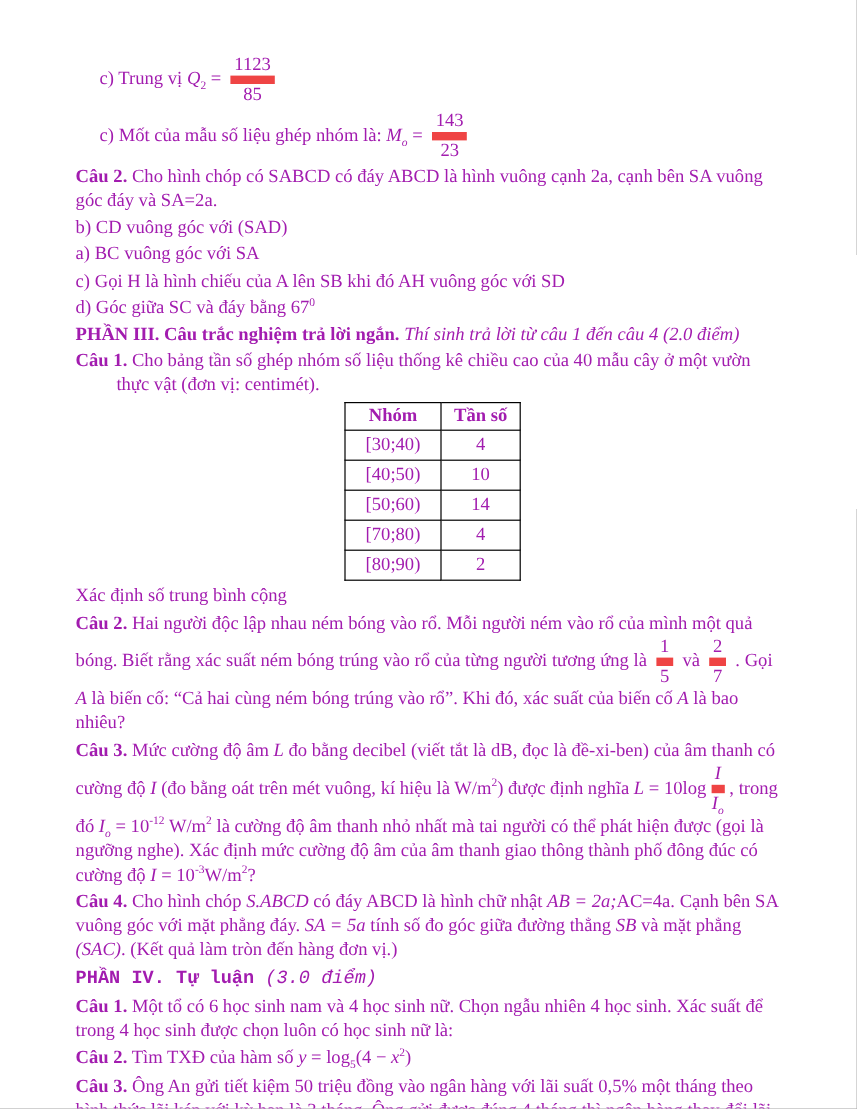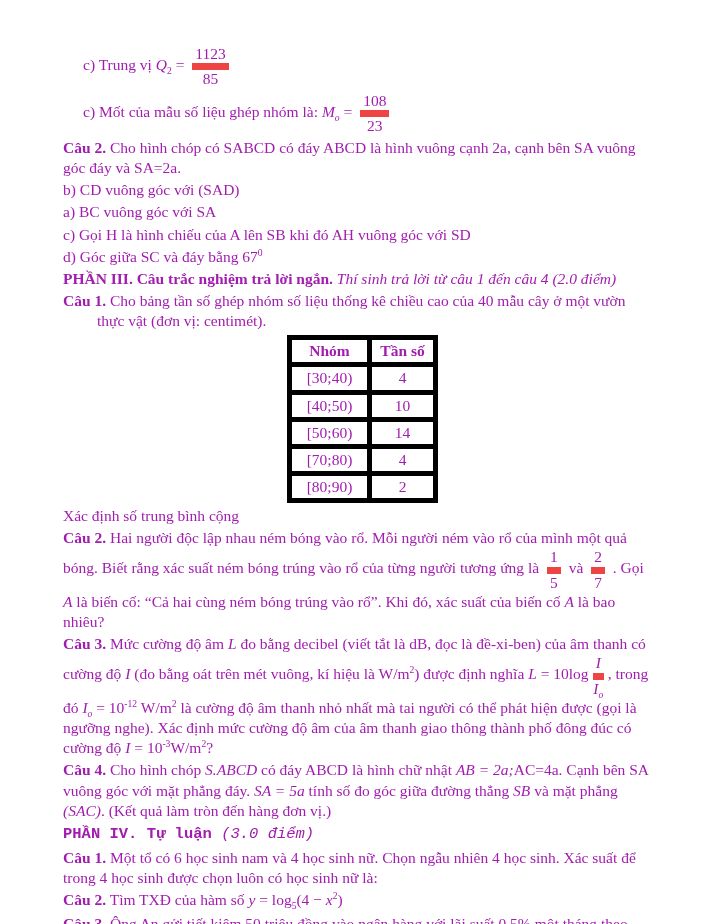--- a/index.html
+++ b/index.html
@@ -27,21 +27,21 @@
     vertical-align: middle; margin: 1px 4px; line-height: 1.05; text-indent: 0;
   }
   .frac .num { display: block; border-bottom: 7px solid #ef4444; padding: 0 3px 1px 3px; }
   .frac .den { display: block; padding-top: 1px; }
   table.freq {
     border-collapse: collapse;
     margin: 4px 0 3px 224px;
     text-align: center;
   }
   table.freq th, table.freq td {
-    border: 5px solid #000000;
+    border: 1px solid #000000;
     padding: 1px 6px;
     font-size: 15.5px;
   }
   table.freq th { font-weight: 700; height: 23px; }
   table.freq td { height: 25px; }
   table.freq .col-group { width: 80px; }
   table.freq .col-freq { width: 66px; }
   .mathline { margin-bottom: 3px; }
 </style>
 </head>
@@ -57,21 +57,21 @@
         <span class="num">1123</span>
         <span class="den">85</span>
       </span>
   </p>
 
   <p class="indent1 mathline">
     <span>c) Mốt của mẫu số liệu ghép nhóm là:</span>
     <span class="i">M</span><sub class="i">o</sub>
     <span>=</span>
     <span class="frac">
-        <span class="num">108</span>
+        <span class="num">143</span>
         <span class="den">23</span>
       </span>
   </p>
 
   <p>
     <span class="b">Câu 2.</span>
     <span>Cho hình chóp có SABCD có đáy ABCD là hình vuông cạnh 2a, cạnh bên SA vuông góc đáy và SA=2a.</span>
   </p>
   <p>b) CD vuông góc với (SAD)</p>
   <p>a) BC vuông góc với SA</p>

